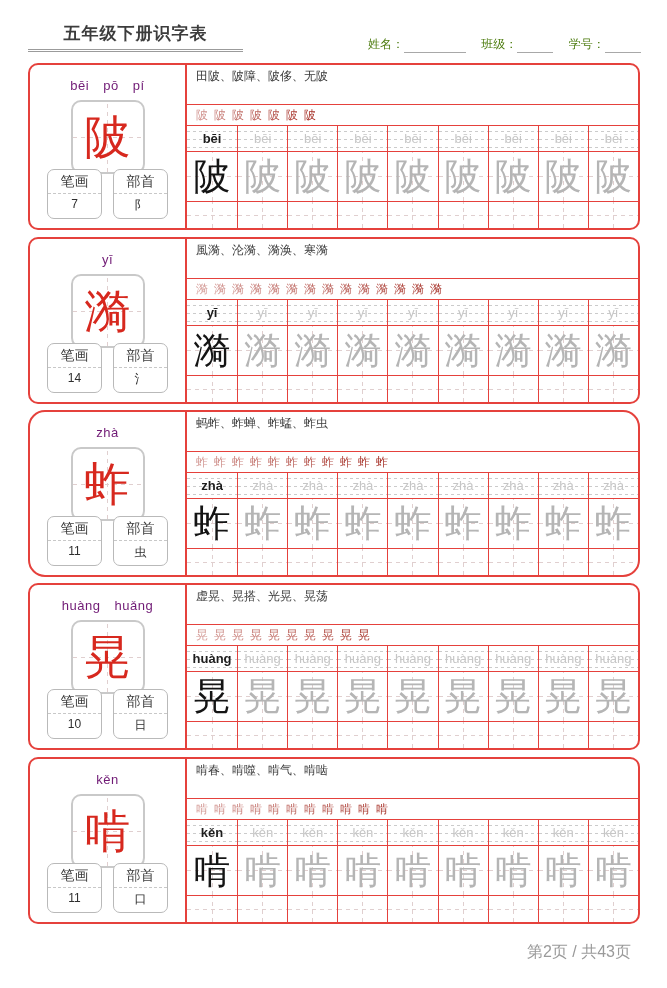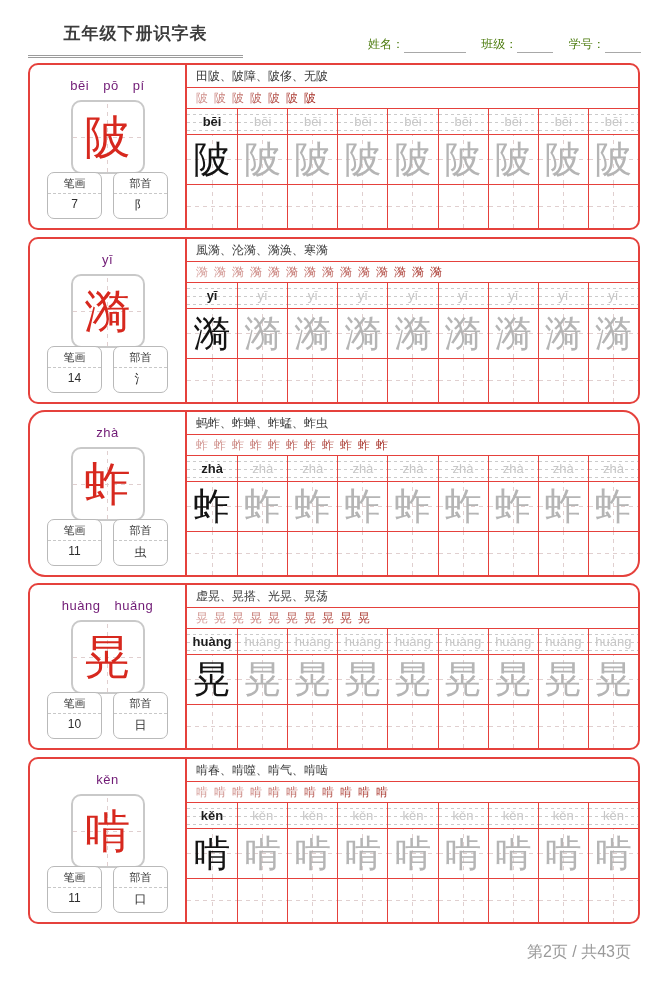--- a/index.html
+++ b/index.html
@@ -12,21 +12,21 @@
   *{box-sizing:border-box;}
   html,body{margin:0;padding:0;}
   body{
     width:667px;height:988px;position:relative;background:#ffffff;
     font-family:"Liberation Sans", sans-serif;overflow:hidden;
   }
   
   .header-title{
     position:absolute;left:28px;top:22px;width:215px;text-align:center;
     font-size:17px;font-weight:bold;color:#3c3c3c;letter-spacing:1px;
-    padding-bottom:10px;border-bottom:3px double #9b9b9b;
+    padding-bottom:4px;border-bottom:3px double #9b9b9b;
   }
   .header-fields{
     position:absolute;left:368px;top:36px;width:295px;
     font-size:12px;color:#4d7c0f;white-space:nowrap;
   }
   .field{margin-right:12px;}
   .fill-line{display:inline-block;border-bottom:1px solid #a8a8a8;height:12px;vertical-align:bottom;}
   .fill-name{width:62px;}
   .fill-class{width:36px;}
   .fill-id{width:36px;}
@@ -47,26 +47,26 @@
     background-image:
       repeating-linear-gradient(90deg,var(--cross) 0 4px,transparent 4px 8px),
       repeating-linear-gradient(0deg,var(--cross) 0 4px,transparent 4px 8px);
     background-size:100% 1px,1px 100%;
     background-position:0 50%,50% 0;
     background-repeat:no-repeat;
   }
   .main-char{font-size:46px;line-height:1;color:var(--char-red);font-family:"DejaVu Serif",serif;}
   .info-row{position:absolute;bottom:9px;left:0;right:0;display:flex;justify-content:center;gap:11px;}
   .info-box{width:55px;border:1.5px solid #b9b9b9;border-radius:7px;text-align:center;background:#fff;}
-  .info-label{font-size:11px;color:#3d3d3d;padding:3px 0 2px;border-bottom:1px dashed #c8c8c8;}
+  .info-label{font-size:14px;color:#3d3d3d;padding:3px 0 2px;border-bottom:1px dashed #c8c8c8;}
   .info-value{font-size:12px;color:#2e2e2e;padding:3px 0 4px;}
   
   .right-panel{flex:1;display:flex;flex-direction:column;}
   .words-row{
-    height:23px;line-height:22px;padding-left:9px;font-size:12px;color:#3a3a3a;
+    height:40px;line-height:22px;padding-left:9px;font-size:12px;color:#3a3a3a;
     border-bottom:1.5px solid var(--red);white-space:nowrap;overflow:hidden;
   }
   .stroke-row{
     height:21px;line-height:20px;padding-left:9px;border-bottom:1.5px solid var(--red);
     font-size:12px;color:#a8352c;white-space:nowrap;overflow:hidden;
     font-family:"DejaVu Serif",serif;
   }
   .stroke-step{display:inline-block;margin-right:6px;}
   .pinyin-row{height:26px;border-bottom:1.5px solid var(--red);display:grid;grid-template-columns:repeat(9,1fr);}
   .char-row{height:50px;border-bottom:1.5px solid var(--red);display:grid;grid-template-columns:repeat(9,1fr);}

